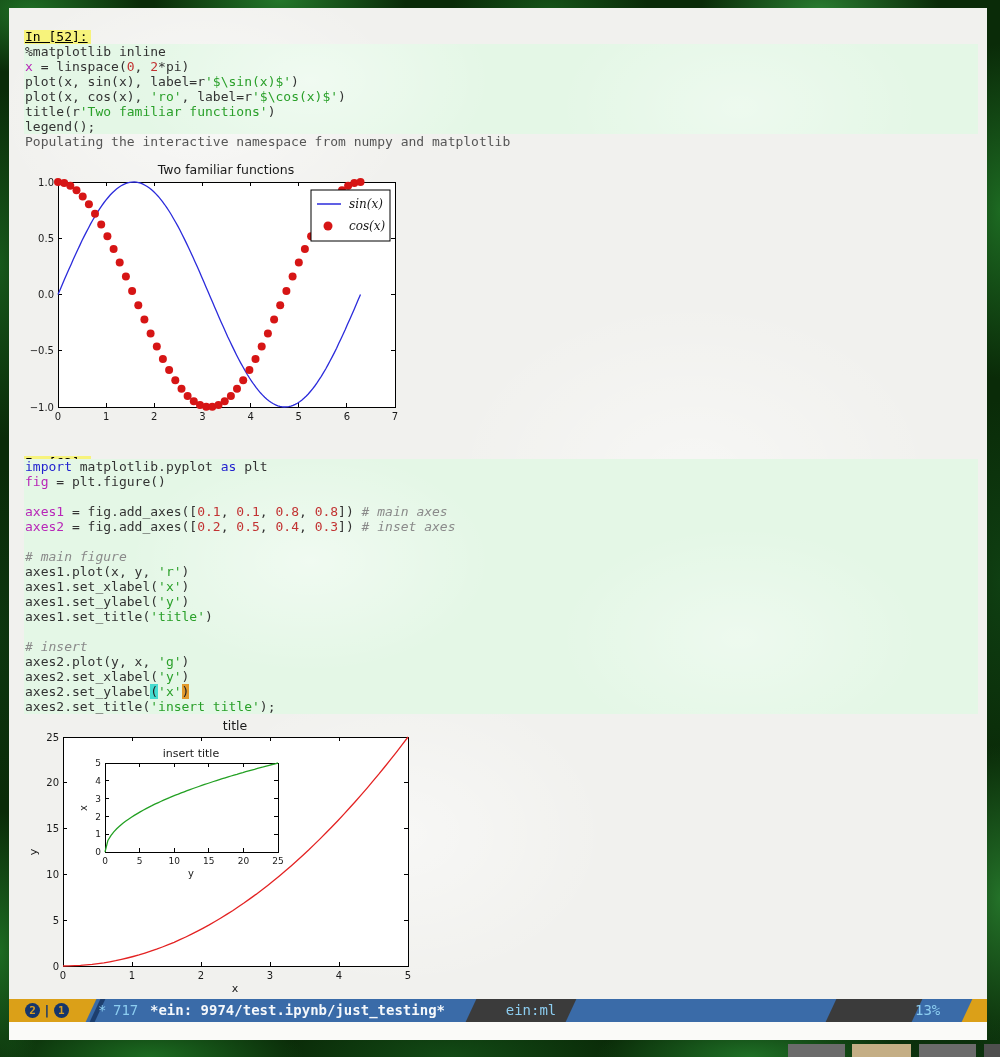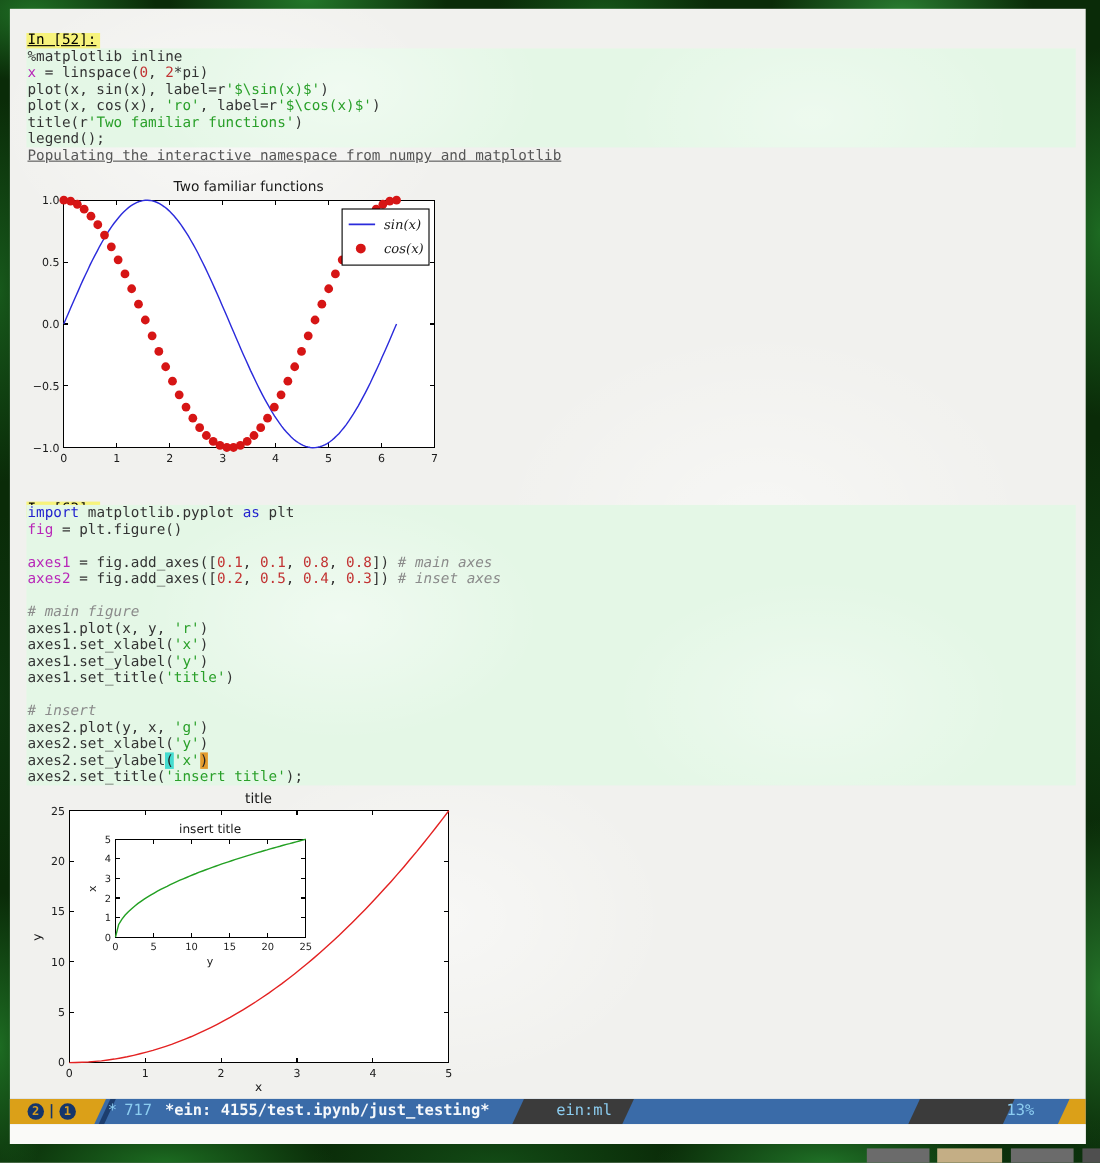--- a/index.html
+++ b/index.html
@@ -87,21 +87,21 @@
   .task-sliver{position:absolute;top:1044px;height:13px;}
 </style>
 </head>
 <body>
 
 <div class="window">
 
 
   <div class="in-label" style="top:22px;text-align:right;">In [52]:</div>
   <div class="code-block" style="top:36px;height:90px;"><div class="code-line"><span class="tk-tx">%matplotlib inline</span></div><div class="code-line"><span class="tk-var">x</span><span class="tk-tx"> = linspace(</span><span class="tk-num">0</span><span class="tk-tx">, </span><span class="tk-num">2</span><span class="tk-tx">*pi)</span></div><div class="code-line"><span class="tk-tx">plot(x, sin(x), label=r</span><span class="tk-str">'$\sin(x)$'</span><span class="tk-tx">)</span></div><div class="code-line"><span class="tk-tx">plot(x, cos(x), </span><span class="tk-str">'ro'</span><span class="tk-tx">, label=r</span><span class="tk-str">'$\cos(x)$'</span><span class="tk-tx">)</span></div><div class="code-line"><span class="tk-tx">title(r</span><span class="tk-str">'Two familiar functions'</span><span class="tk-tx">)</span></div><div class="code-line"><span class="tk-tx">legend();</span></div></div>
-  <div class="cell-output" style="top:126px;text-decoration:underline;">Populating the interactive namespace from numpy and matplotlib</div>
+  <div class="cell-output" style="top:126px;">Populating the interactive namespace from numpy and matplotlib</div>
 
   <div class="figure" style="left:16px;top:152px;width:400px;height:272px;">
     <svg id="fig1" viewBox="0 0 400 272" width="400" height="272">
         <rect x="33" y="22" width="337" height="225" fill="#ffffff" stroke="#000" stroke-width="1" shape-rendering="crispEdges"></rect>
         <line x1="33" y1="247" x2="33" y2="243" stroke="#000" stroke-width="1" shape-rendering="crispEdges"></line>
         <line x1="33" y1="22" x2="33" y2="26" stroke="#000" stroke-width="1" shape-rendering="crispEdges"></line>
         <text x="33" y="260" font-size="10" text-anchor="middle" fill="#1a1a1a" font-family="&quot;DejaVu Sans&quot;,sans-serif">0</text>
         <line x1="81.14285714285714" y1="247" x2="81.14285714285714" y2="243" stroke="#000" stroke-width="1" shape-rendering="crispEdges"></line>
         <line x1="81.14285714285714" y1="22" x2="81.14285714285714" y2="26" stroke="#000" stroke-width="1" shape-rendering="crispEdges"></line>
         <text x="81.14285714285714" y="260" font-size="10" text-anchor="middle" fill="#1a1a1a" font-family="&quot;DejaVu Sans&quot;,sans-serif">1</text>
@@ -294,21 +294,21 @@
     <div class="ml-seg ml-dark" style="left:462px;width:100px;"></div>
     <div class="ml-seg ml-dark" style="left:822px;width:86px;"></div>
     <div class="ml-seg ml-gold" style="left:958px;width:40px;"></div>
     <div class="ml-icons">
       <span class="ws-circle">2</span>
       <span class="ws-div">|</span>
       <span class="ws-circle">1</span>
     </div>
     <span class="ml-text ml-lightblue" style="left:89px;">*</span>
     <span class="ml-text ml-lightblue" style="left:104px;">717</span>
-    <span class="ml-text ml-white" style="left:141px;">*ein: 4155/test.ipynb/just_testing*</span>
+    <span class="ml-text ml-white" style="left:141px;">*ein: 9974/test.ipynb/just_testing*</span>
     <span class="ml-text ml-lightblue" style="left:472px;width:100px;text-align:center;">ein:ml</span>
     <span class="ml-text ml-lightblue" style="left:822px;width:86px;text-align:center;margin-top:48px;">34:20</span>
     <span class="ml-text ml-lightblue" style="left:906px;width:56px;">13%</span>
   </div>
 
   <div class="echo-area"></div>
 </div>
 
 <div class="task-sliver" style="left:788px;width:57px;background:#6b6b6b;"></div>
 <div class="task-sliver" style="left:852px;width:59px;background:#c4ae85;"></div>

